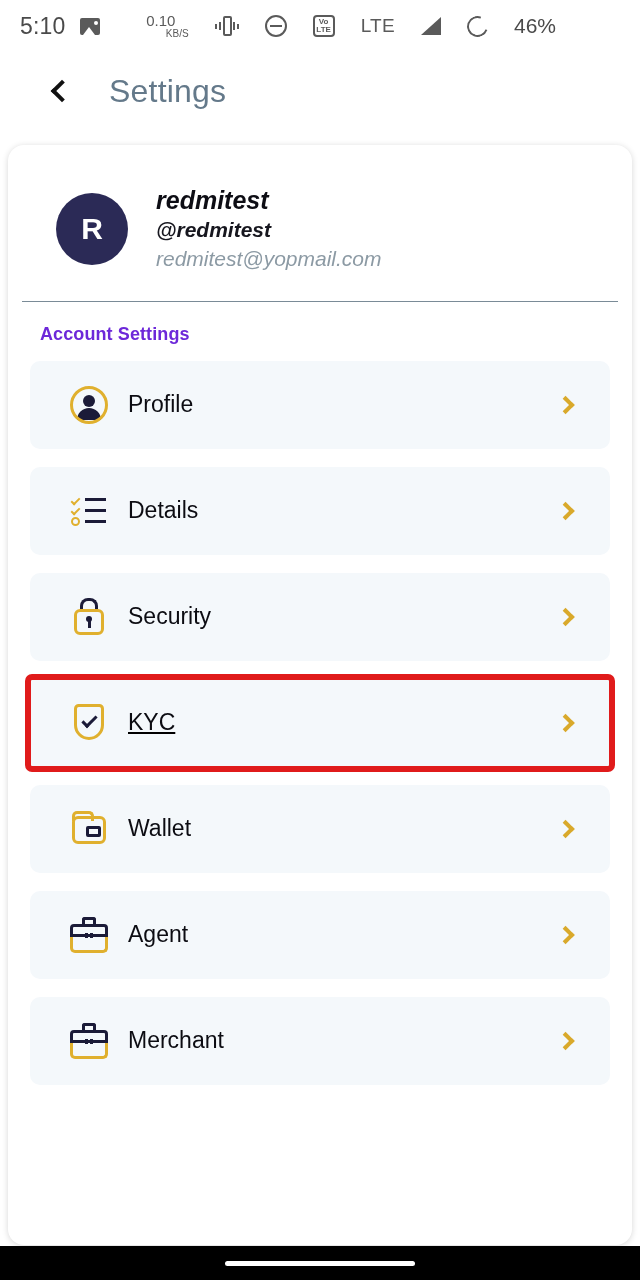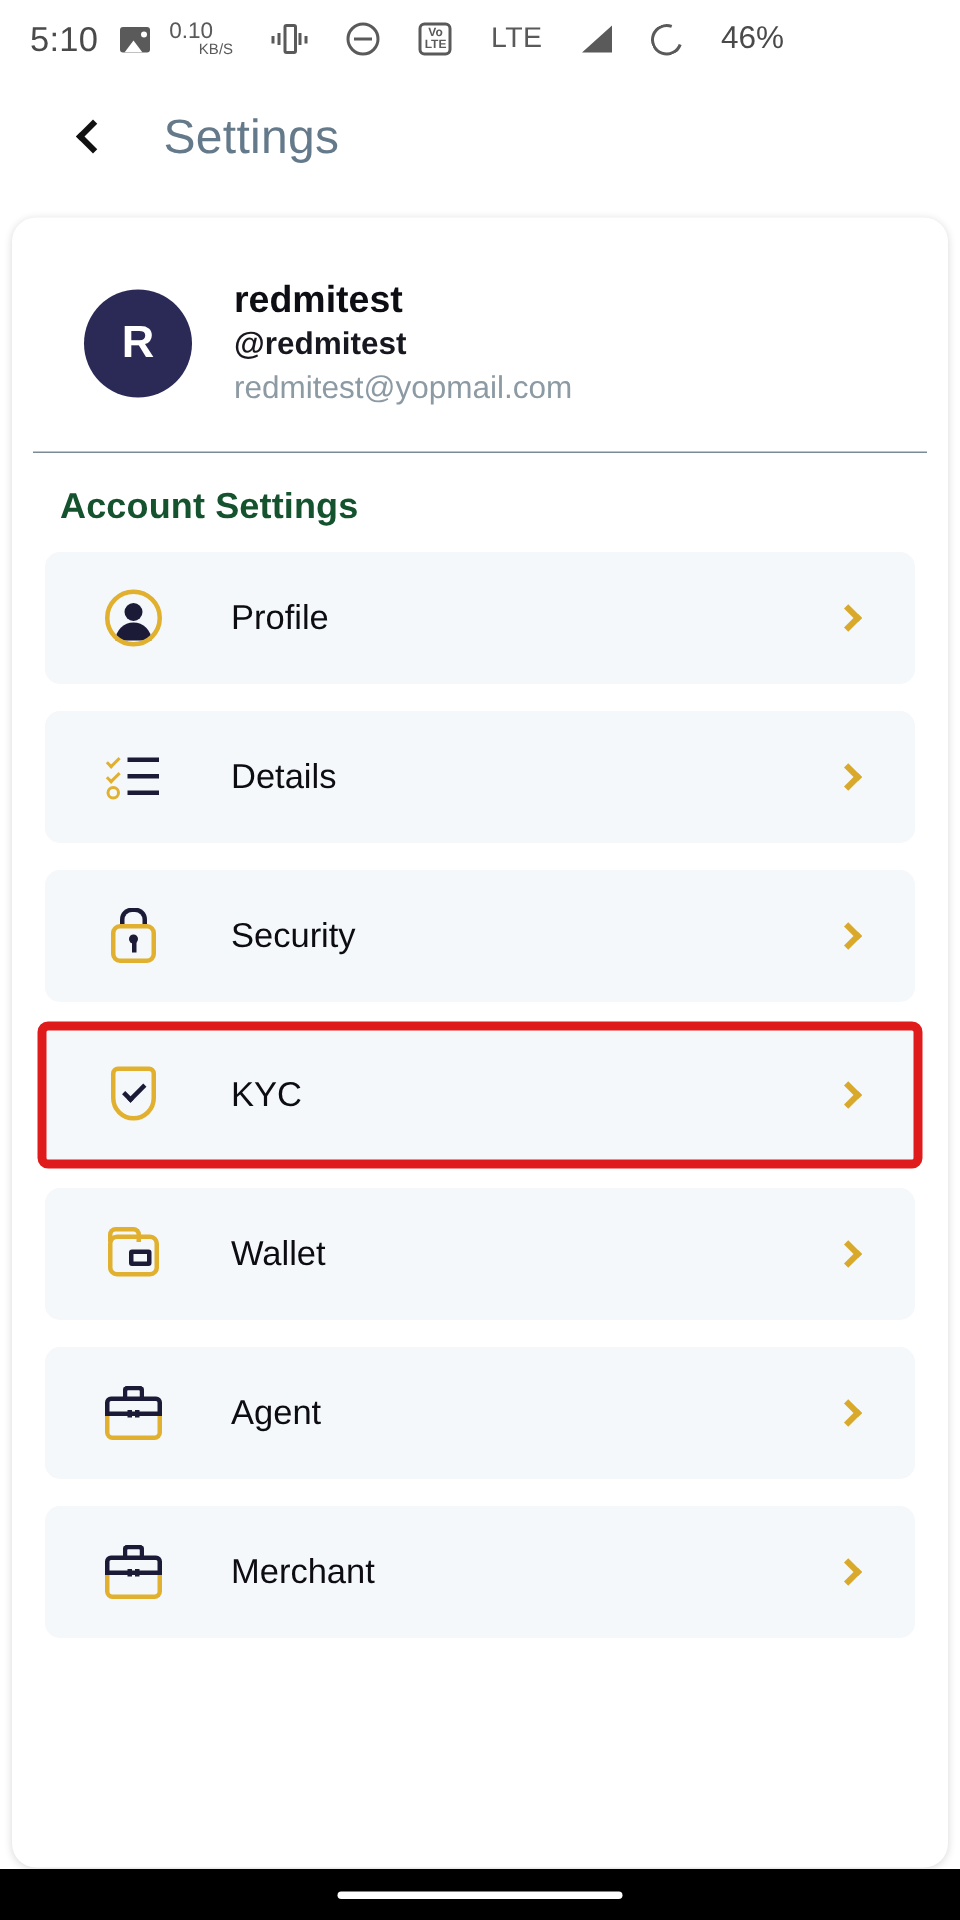--- a/index.html
+++ b/index.html
@@ -7,21 +7,21 @@
     width:640px; height:1280px;
     background:#ffffff;
     font-family:"Liberation Sans", sans-serif;
     overflow:hidden;
   }
   #screen { position:relative; width:640px; height:1280px; background:#ffffff; }
 
   
   #status-bar {
     position:absolute; top:0; left:0; width:576px; height:52px;
-    display:flex; align-items:center; 
+    display:flex; align-items:center; justify-content:space-between;
     padding:0 20px; color:#5f5f5f;
   }
   .sb-left { display:flex; align-items:center; gap:14px; }
   .sb-clock { font-size:23px; color:#4a4a4a; letter-spacing:.2px; }
   .sb-right { display:flex; align-items:center; gap:26px; }
   .sb-rate { display:flex; flex-direction:column; align-items:center; line-height:1; }
   .sb-rate .r1 { font-size:15px; color:#5a5a5a; }
   .sb-rate .r2 { font-size:10px; color:#5a5a5a; margin-top:1px;padding-left:33px; }
   .sb-lte-txt { font-size:19px; color:#5a5a5a; letter-spacing:.3px; }
   .sb-batt-txt { font-size:21px; color:#4a4a4a; }
@@ -82,47 +82,47 @@
     overflow:hidden;
   }
 
   
   #profile-block { display:flex; align-items:center; padding:40px 0 0 48px; }
   #avatar {
     width:72px; height:72px; border-radius:50%; background:#2b2a56;
     color:#fff; font-size:30px; font-weight:bold;
     display:flex; align-items:center; justify-content:center; flex:none;
   }
-  #profile-text { margin-left:28px; }
+  #profile-text { margin-left:28px;font-style:italic; }
   #profile-name { font-size:25px; font-weight:bold; color:#0d0d14; line-height:1.25; }
   #profile-handle { font-size:21px; font-weight:bold; color:#17171f; line-height:1.35; }
   #profile-email { font-size:21px; color:#8c9aa4; line-height:1.35; }
 
   #divider { height:1px; background:#7a8b97; margin:28px 14px 0 14px; }
 
   #section-title {
-    font-size:24px; font-weight:bold; color:#14532d;
+    font-size:18px; font-weight:bold; color:#6d28d9;
     padding:22px 0 0 32px; letter-spacing:.1px;
   }
 
   
   #rows { padding:16px 22px 0 22px; }
   .row {
     position:relative; height:88px; margin-bottom:18px;
     background:#f4f8fb; border-radius:10px;
     display:flex; align-items:center; cursor:pointer;
   }
   .row-icon { width:46px; height:46px; margin-left:36px; flex:none; position:relative; }
-  .row-label { font-size:23px; color:#0c0c12; margin-left:42px; }
+  .row-label { font-size:23px; color:#0c0c12; margin-left:16px; }
   .row-chev {
     position:absolute; right:38px; top:50%; width:13px; height:13px;
     border-top:4px solid #d9a92b; border-right:4px solid #d9a92b;
     transform:translateY(-50%) rotate(45deg);
   }
-  .row.highlight { outline:6px solid #e01b1b; outline-offset:-1px; border-radius:2px; }
+  .row.highlight { outline:6px solid #e01b1b; outline-offset:-1px; border-radius:2px;text-decoration:underline; }
 
   
   .ic { position:absolute; inset:0; }
   .ic-profile .head { position:absolute; left:17px; top:13px; width:12px; height:12px;
       background:#1b1b38; border-radius:50%; }
   .ic-profile .body { position:absolute; left:11px; top:26px; width:24px; height:12px;
       border-top-left-radius:14px; border-top-right-radius:14px; background:#1b1b38; }
   .ic-profile .ring2 { position:absolute; left:4px; top:4px; width:38px; height:38px;
       border:3.5px solid #e0b02e; border-radius:50%; }
 

